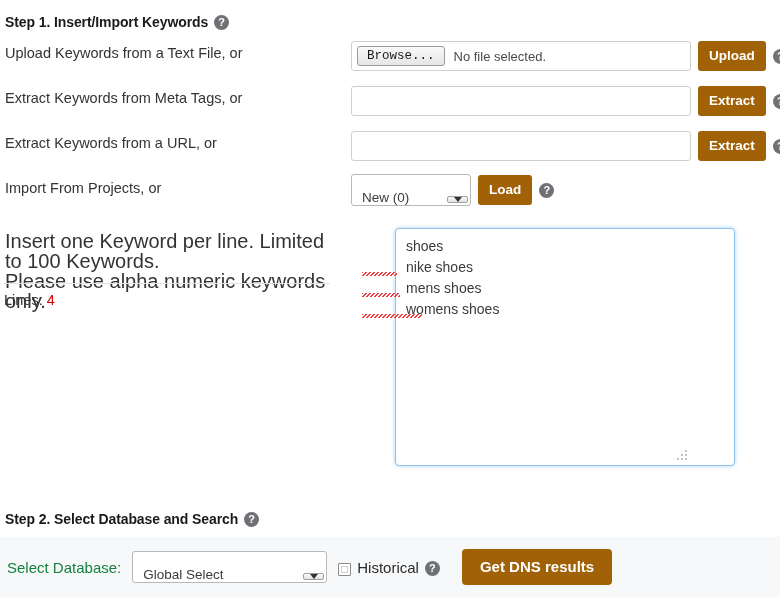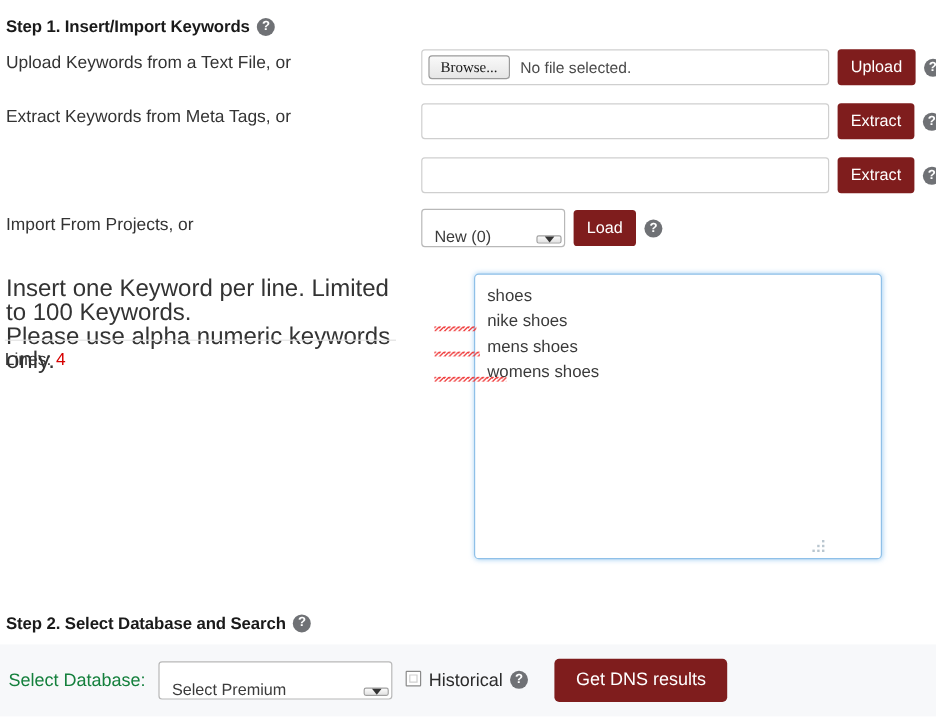--- a/index.html
+++ b/index.html
@@ -84,44 +84,44 @@
     display: flex;
     align-items: center;
     padding: 0 5px;
     gap: 9px;
     cursor: default;
   }
   .browse-btn {
     height: 20px;
     padding: 0 9px;
     font-size: 12.5px;
-    font-family: Liberation Serif, serif;
+    font-family: Liberation Mono, monospace;
     color: #1b1b1b;
     background: linear-gradient(#f9f9f9, #e6e6e6);
     border: 1px solid #9a9a9a;
     border-radius: 3px;
     line-height: 18px;
     cursor: pointer;
     white-space: nowrap;
   }
   .file-name {
     font-size: 13px;
     color: #4a4a4a;
     white-space: nowrap;
   }
 
   
   .btn-blue {
-    background: #7f1d1d;
+    background: #a16207;
     color: #ffffff;
     border: none;
     border-radius: 3px;
     font-family: "Liberation Sans", sans-serif;
     font-size: 13.5px;
-    font-weight: normal;
+    font-weight: bold;
     height: 30px;
     padding: 0 11px;
     cursor: pointer;
     white-space: nowrap;
     line-height: 30px;
   }
   .btn-blue.big {
     height: 36px;
     line-height: 36px;
     font-size: 15px;
@@ -256,21 +256,21 @@
     padding-left: 7px;
     gap: 11px;
   }
   #db-label {
     font-size: 15px;
     color: #15803d;
     white-space: nowrap;
   }
   .chk-wrap {
     display: flex;
-    align-items: flex-start;
+    align-items: flex-end;
     gap: 6px;
     white-space: nowrap;
   }
   .chk-box {
     width: 13px; height: 13px;
     border: 1px solid #8a8a8a;
     background: #ffffff;
     box-shadow: inset 0 0 0 2px #ffffff, inset 0 0 0 3px #cfcfcf;
     border-radius: 1px;
     cursor: pointer;
@@ -298,20 +298,21 @@
     <span class="help-icon">?</span>
   </div>
 
   <div class="row-label" style="top:90px">Extract Keywords from Meta Tags, or</div>
   <div class="ctrl-group" style="left:351px; top:86px">
     <input class="text-input" type="text" value="" style="">
     <button class="btn-blue">Extract</button>
     <span class="help-icon">?</span>
   </div>
 
+  <div class="row-label" style="top:135px">Extract Keywords from a URL, or</div>
   <div class="ctrl-group" style="left:351px; top:131px">
     <input class="text-input" type="text" value="" style="">
     <button class="btn-blue">Extract</button>
     <span class="help-icon">?</span>
   </div>
 
   <div class="row-label" style="top:180px">Import From Projects, or</div>
   <div class="ctrl-group" style="left:351px; top:174px">
     <div class="sel-wrap" style="width:120px">
       <div class="sel-box">
@@ -354,21 +355,21 @@
   <div class="step-heading" id="step2-heading">
     <span>Step 2. Select Database and Search</span>
     <span class="help-icon">?</span>
   </div>
 
   <div id="db-panel">
     <span id="db-label">Select Database:</span>
 
     <div class="sel-wrap" style="width:195px">
       <div class="sel-box">
-        <div class="sel-value">Select Premium</div>
+        <div class="sel-value">Global Select</div>
         <div class="sel-arrow"></div>
       </div>
     </div>
 
     <div class="chk-wrap">
       <span class="chk-box"></span>
       <span class="chk-label">Historical</span>
       <span class="help-icon">?</span>
     </div>
 

